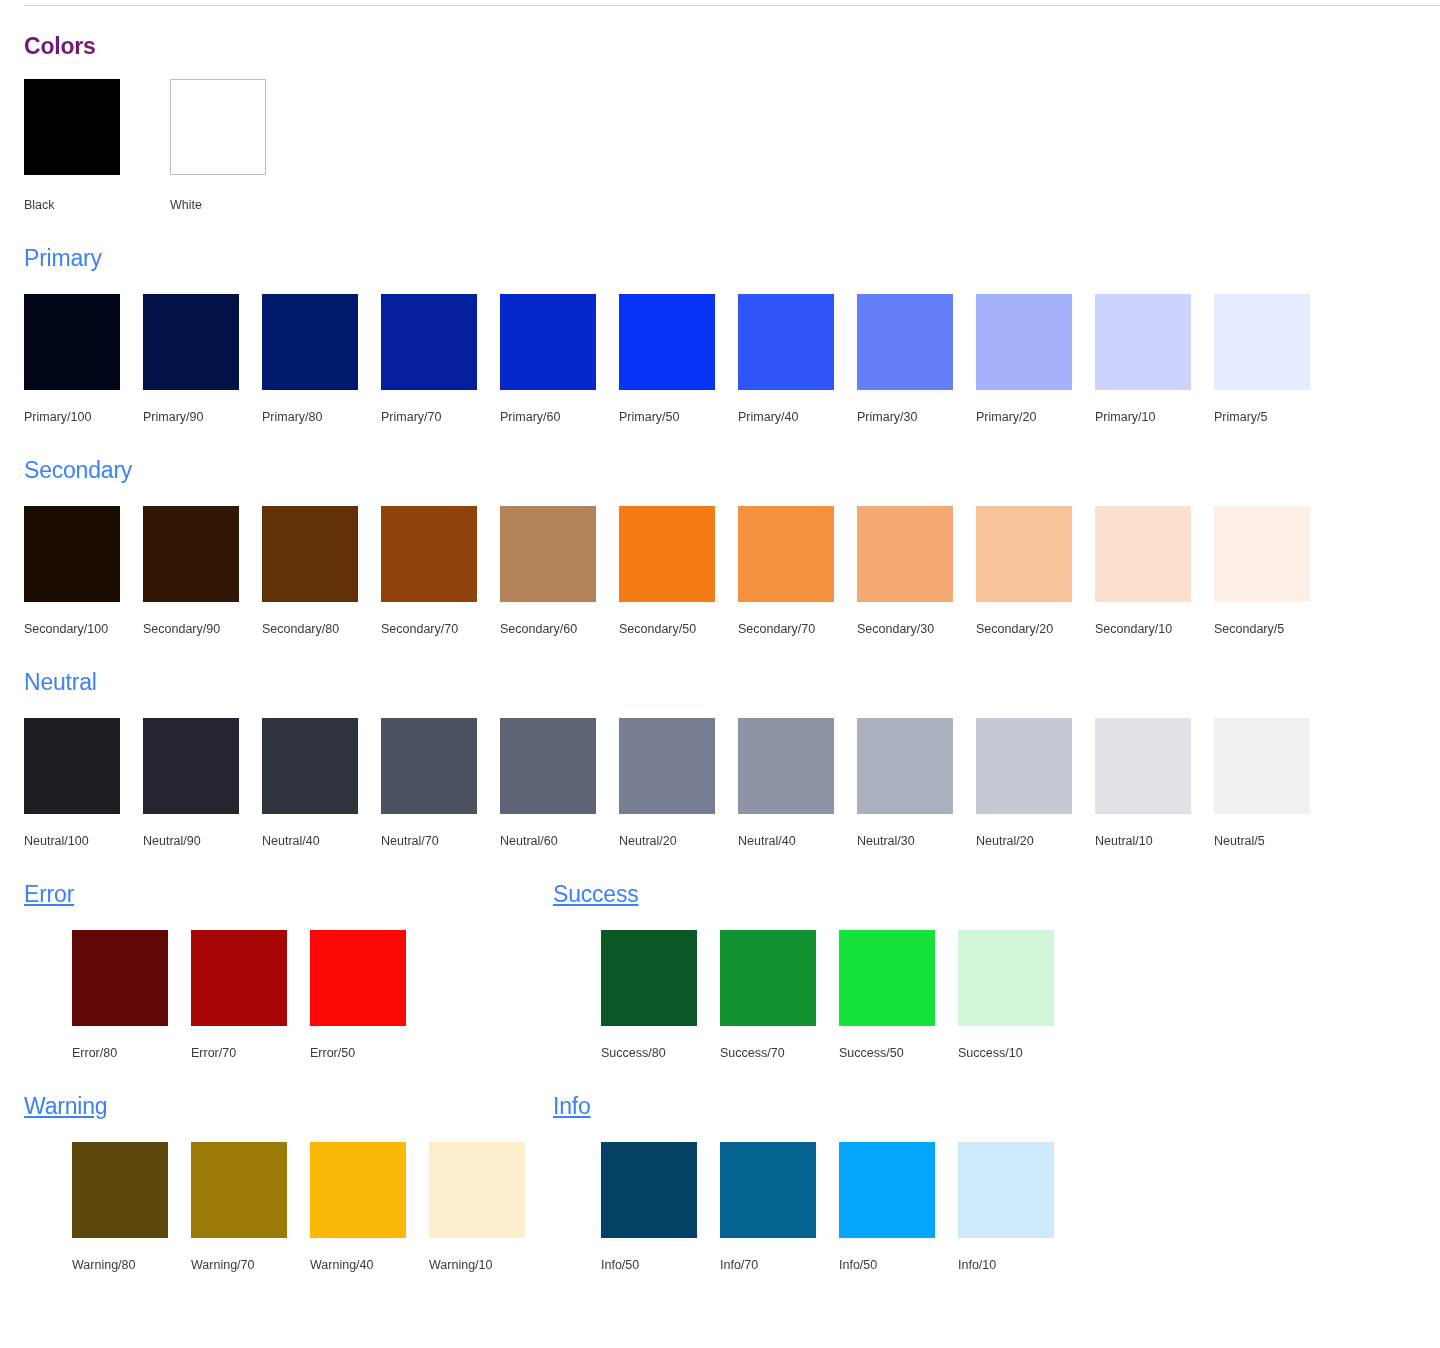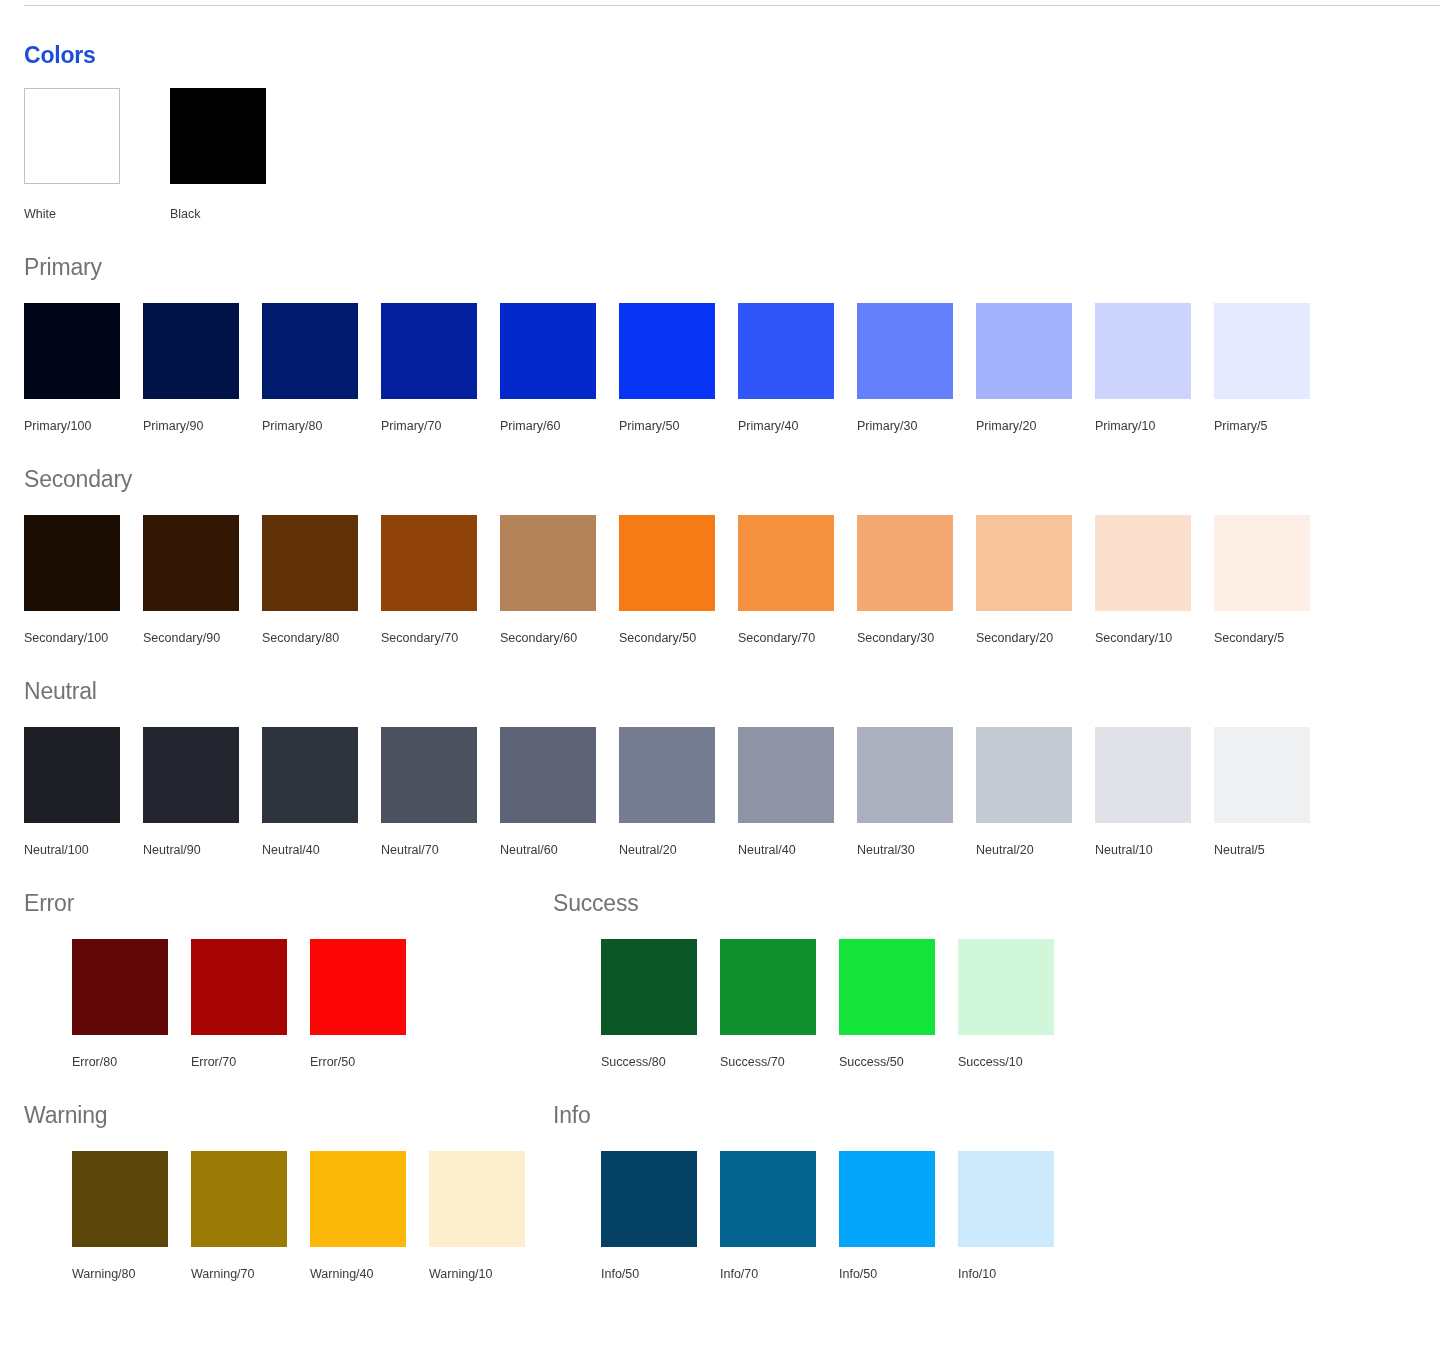--- a/index.html
+++ b/index.html
@@ -22,34 +22,34 @@
     height: 1px;
     background: #cdcdcd;
     margin: 5px 0 0 24px;
     width: 1416px;
   }
 
   
   .page-title {
     font-size: 23px;
     font-weight: bold;
-    color: #1d4ed8;
-    margin: 35px 0 0 24px;
+    color: #701a75;
+    margin: 26px 0 0 24px;
     letter-spacing: -0.2px;
     line-height: 28px;
   }
 
   
   .section {
     margin-left: 24px;
   }
   .section-title {
     font-size: 23px;
     font-weight: normal;
-    color: #737373;
+    color: #3b82f6;
     line-height: 28px;
     letter-spacing: -0.2px;
   }
   .swatch-row {
     display: flex;
     flex-wrap: nowrap;
   }
   .swatch-cell {
     width: 119px;
     flex: 0 0 119px;
@@ -84,40 +84,40 @@
 
   
   .status-grid {
     display: flex;
     margin-left: 24px;
   }
   .status-col {
     width: 529px;
     flex: 0 0 529px;
   }
-  .status-col .section-title { margin-bottom: 22px; }
+  .status-col .section-title { margin-bottom: 22px; text-decoration: underline; }
   .status-col .swatch-row .swatch-cell { width: 119px; flex: 0 0 119px; padding-left: 48px; }
   .status-block { margin-top: 31px; }
 </style>
 </head>
 <body>
 
 <div class="top-rule"></div>
 
 <h1 class="page-title">Colors</h1>
 
 <div class="section base-row">
   <div class="swatch-row" id="base-row">
       <div class="swatch-cell">
+        <div class="swatch-chip" style="background: rgb(0, 0, 0);"></div>
+        <div class="swatch-label">Black</div>
+      </div>
+      <div class="swatch-cell">
         <div class="swatch-chip bordered" style="background: rgb(255, 255, 255);"></div>
         <div class="swatch-label">White</div>
-      </div>
-      <div class="swatch-cell">
-        <div class="swatch-chip" style="background: rgb(0, 0, 0);"></div>
-        <div class="swatch-label">Black</div>
       </div>
     </div>
 </div>
 
 <div id="ramps-container">
     <div class="section ramp-section">
       <div class="section-title">Primary</div>
       <div class="swatch-row">
         <div class="swatch-cell">
           <div class="swatch-chip" style="background: rgb(0, 6, 24);"></div>

